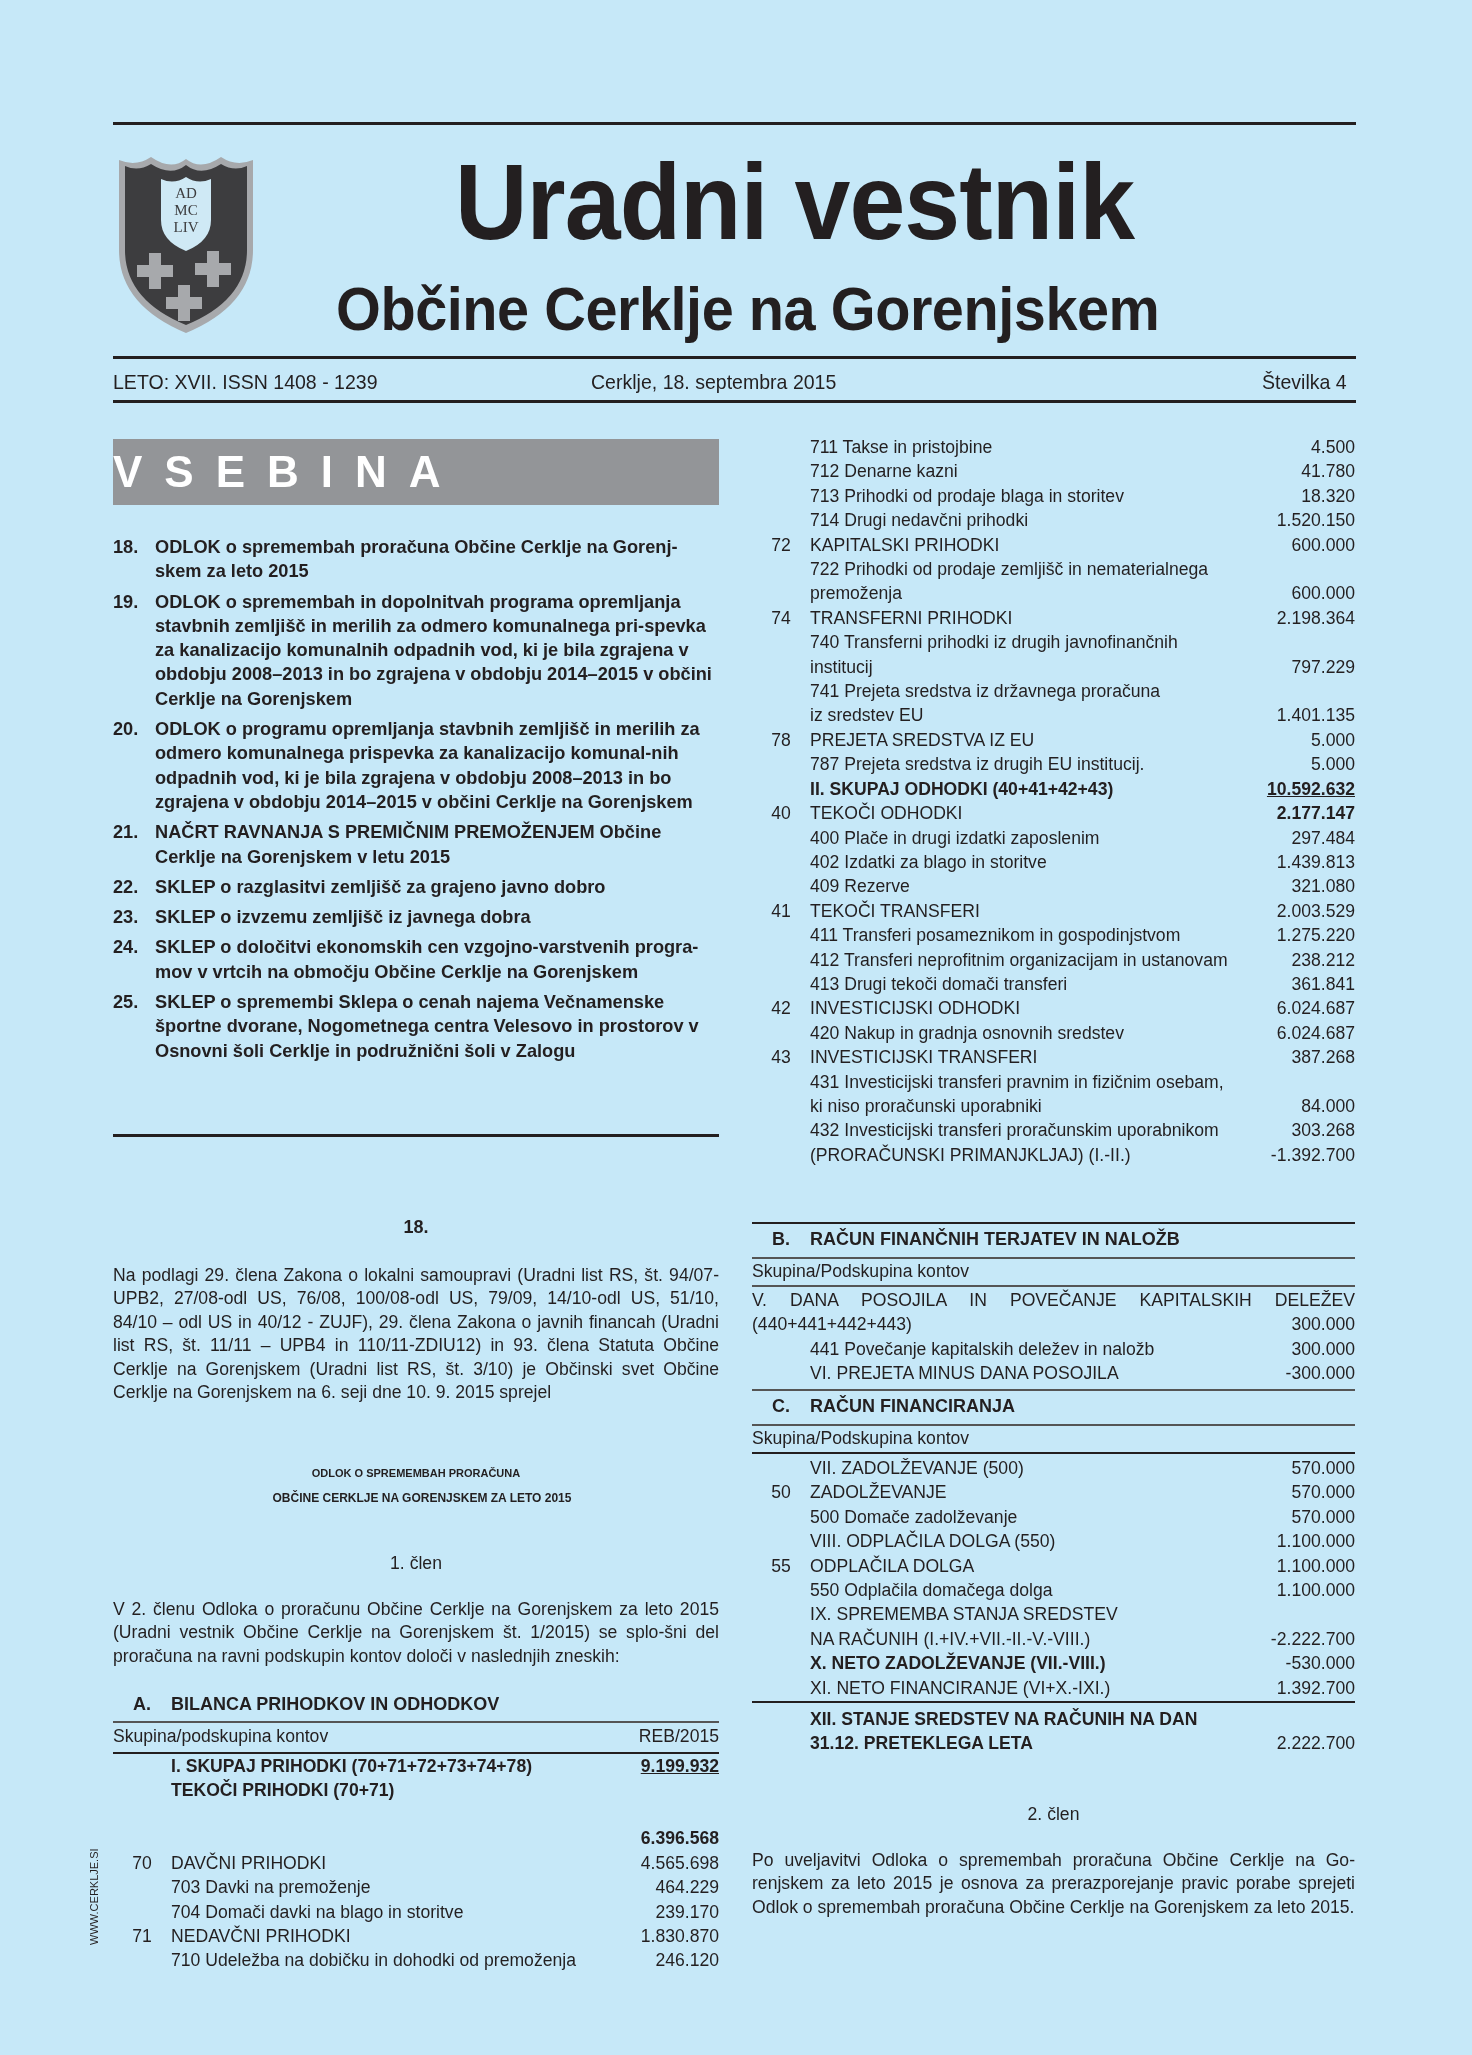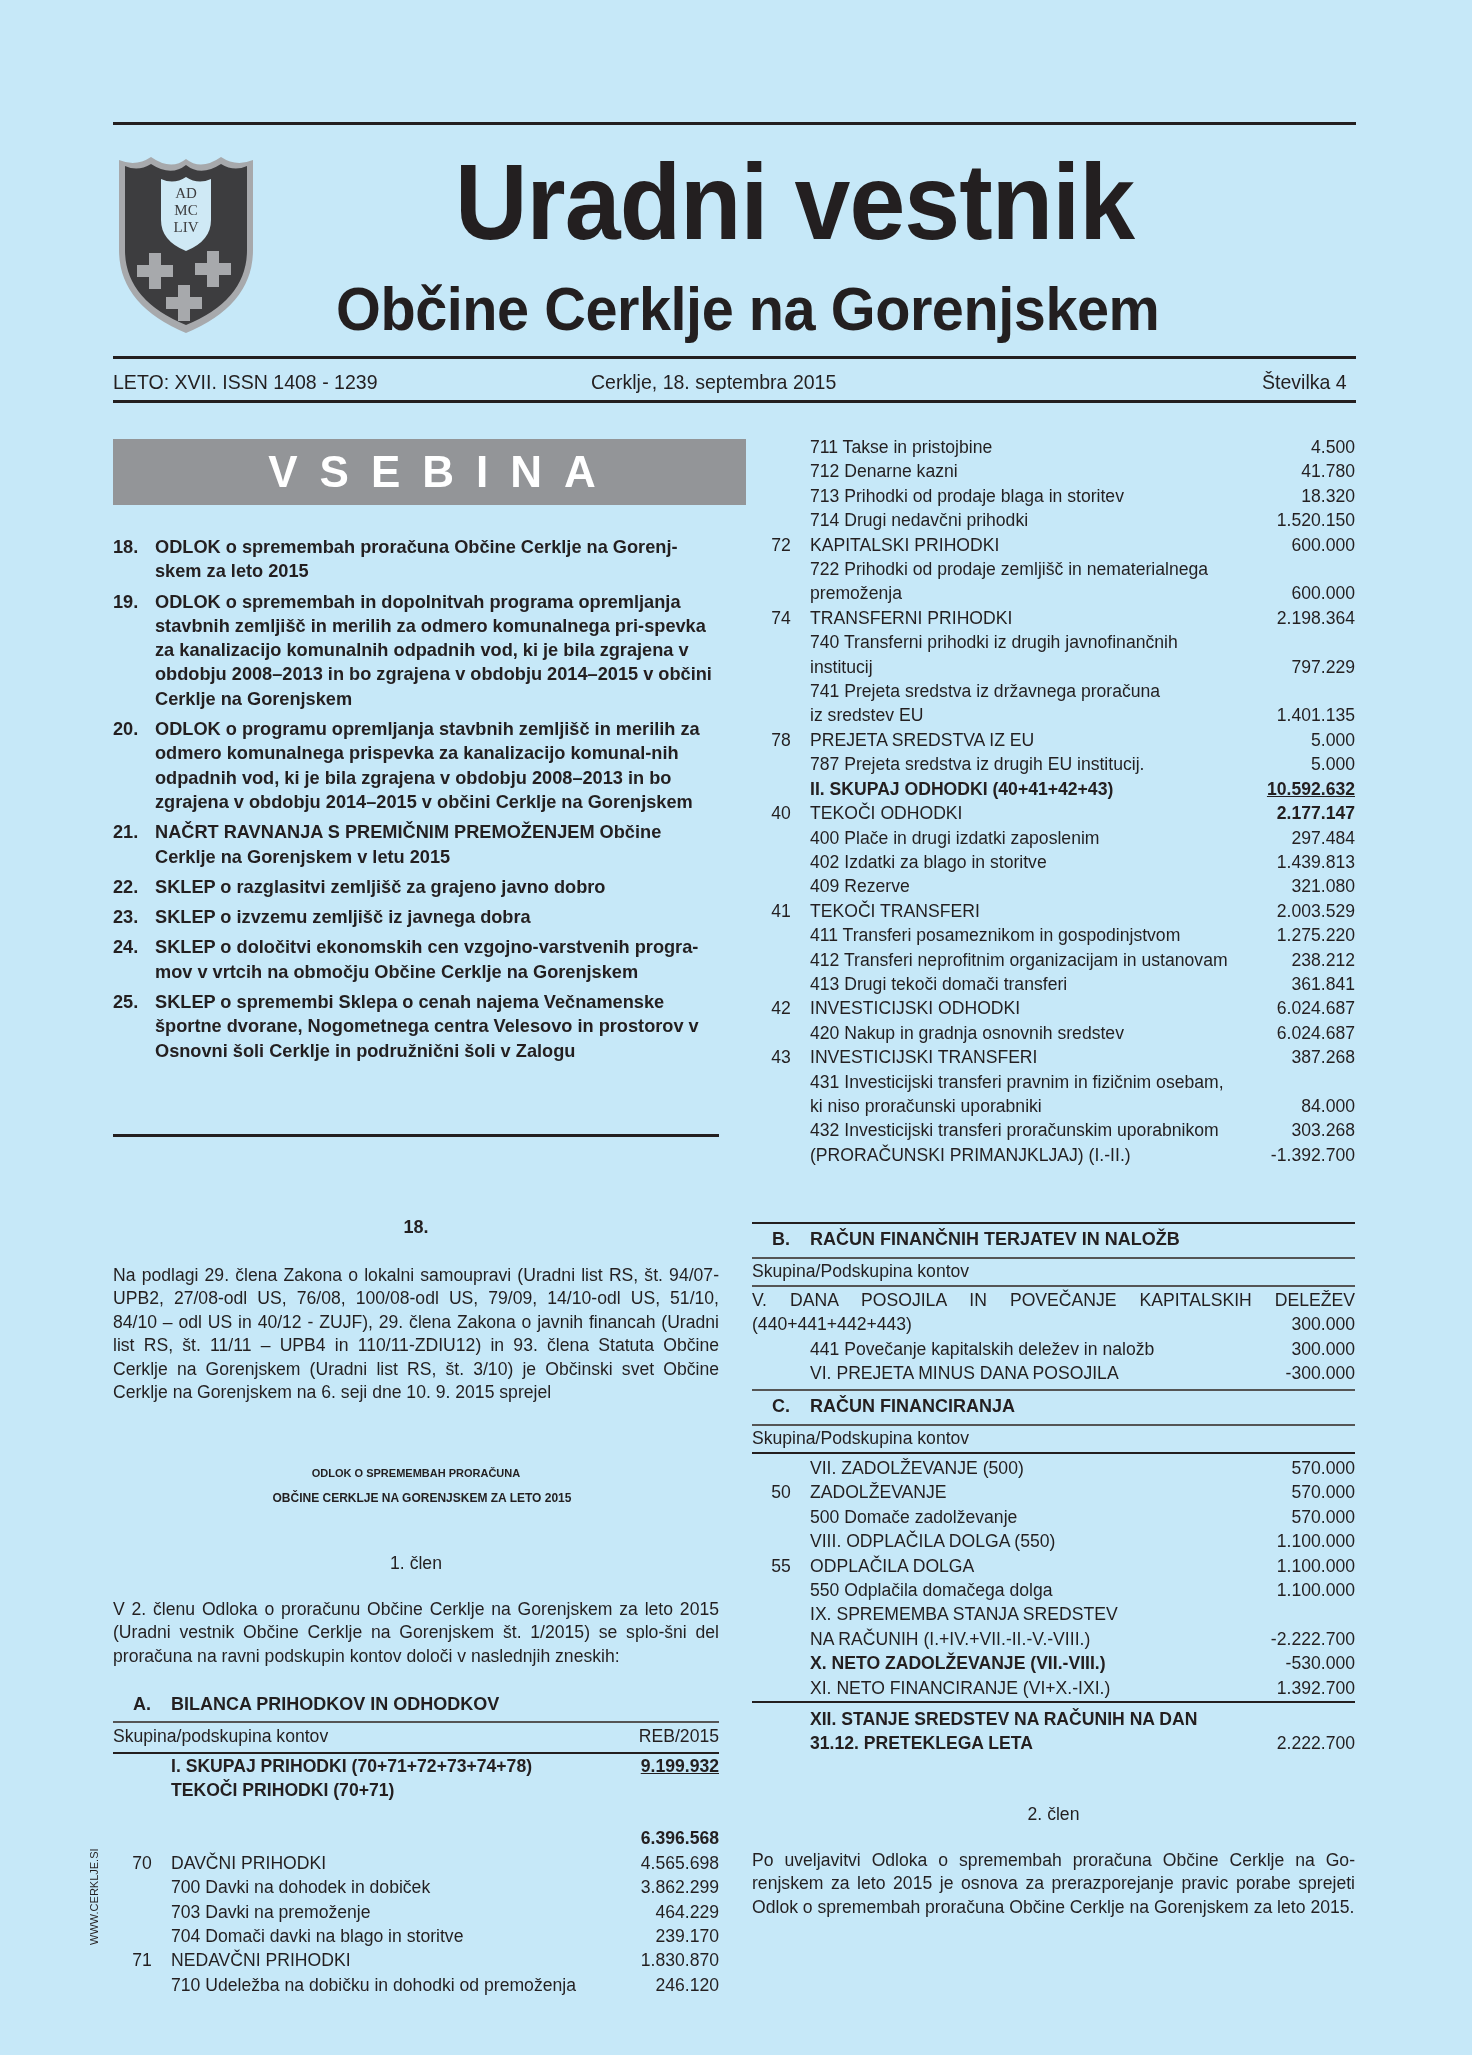--- a/index.html
+++ b/index.html
@@ -9,21 +9,21 @@
     font-family: "Liberation Sans", sans-serif;
   }
   .abs { position: absolute; }
   .rule { position: absolute; background: #231f20; }
   
   .logo { left: 116px; top: 155px; width: 140px; height: 180px; }
   .title1 { left: 455px; top: 148px; font-size: 108px; font-weight: bold; letter-spacing: -1px; transform: scaleX(0.93); transform-origin: left top; line-height: 1; }
   .title2 { left: 336px; top: 278px; font-size: 62px; font-weight: bold; letter-spacing: -0.5px; transform: scaleX(0.93); transform-origin: left top; line-height: 1; }
   .meta { top: 371px; font-size: 21px; line-height: 1; transform: scaleX(0.93); transform-origin: left top; }
   
-  .vsebina { left: 113px; top: 439px; width: 606px; height: 66px; background: #939598; color: #fff; font-weight: bold; font-size: 44px; letter-spacing: 22px; text-align: center; line-height: 66px; padding-left: 27px; }
+  .vsebina { left: 113px; top: 439px; width: 606px; height: 66px; background: #939598; color: #fff; font-weight: bold; font-size: 44px; letter-spacing: 22px; line-height: 66px; }
   .toc { left: 113px; top: 535px; width: 600px; font-size: 18.2px; font-weight: bold; line-height: 24.3px; }
   .toc-item { display: flex; margin-bottom: 6px; }
   .toc-num { width: 42px; flex: none; }
   .toc-text { flex: 1; }
   
   .center { text-align: center; }
   .para { font-size: 17.6px; line-height: 23.4px; text-align: justify; transform-origin: left top; }
   .bold { font-weight: bold; }
   
   .tbl { font-size: 17.6px; line-height: 24.4px; }
@@ -140,25 +140,20 @@
       <span class="label" style="font-weight: bold;">TEKOČI PRIHODKI (70+71)</span>
       <span class="val" style="font-weight: bold; margin-top: 48px;">6.396.568</span>
     </div>
     <div class="row">
       <span class="code">70</span>
       <span class="label">DAVČNI PRIHODKI</span>
       <span class="val">4.565.698</span>
     </div>
     <div class="row">
       <span class="code"></span>
-      <span class="label">700 Davki na dohodek in dobiček</span>
-      <span class="val">3.862.299</span>
-    </div>
-    <div class="row">
-      <span class="code"></span>
       <span class="label">703 Davki na premoženje</span>
       <span class="val">464.229</span>
     </div>
     <div class="row">
       <span class="code"></span>
       <span class="label">704 Domači davki na blago in storitve</span>
       <span class="val">239.170</span>
     </div>
     <div class="row">
       <span class="code">71</span>

